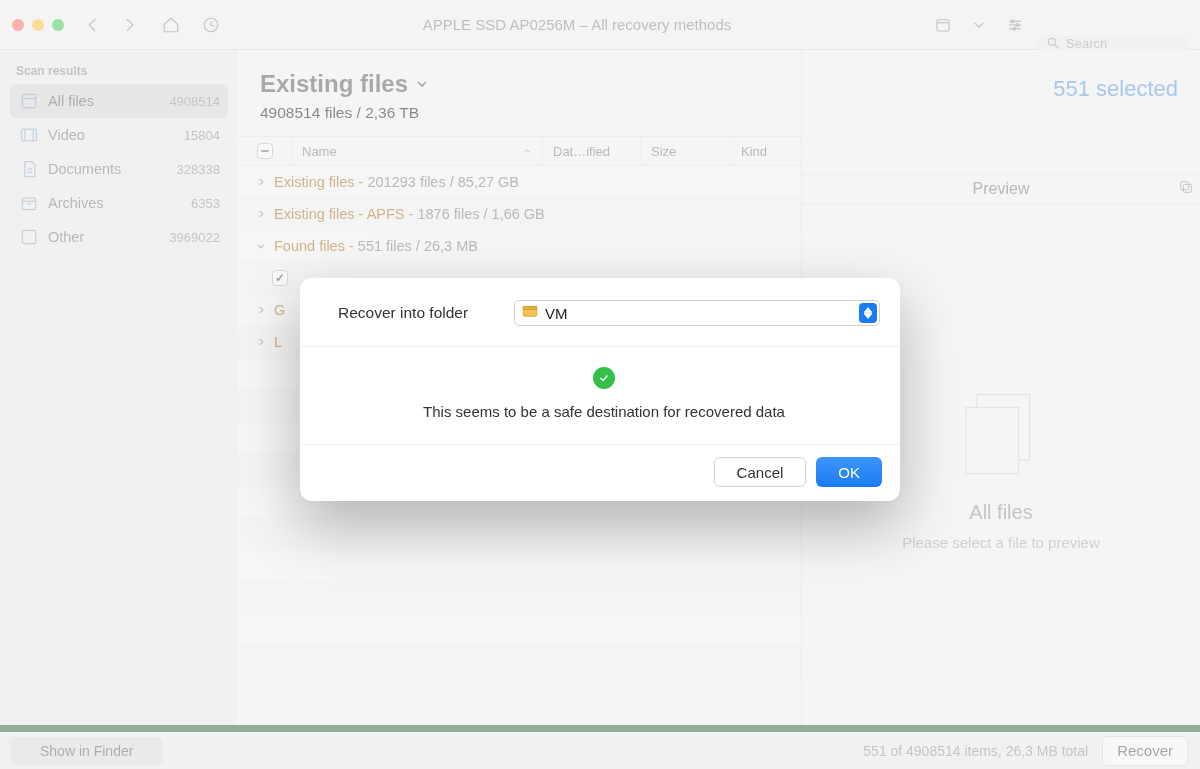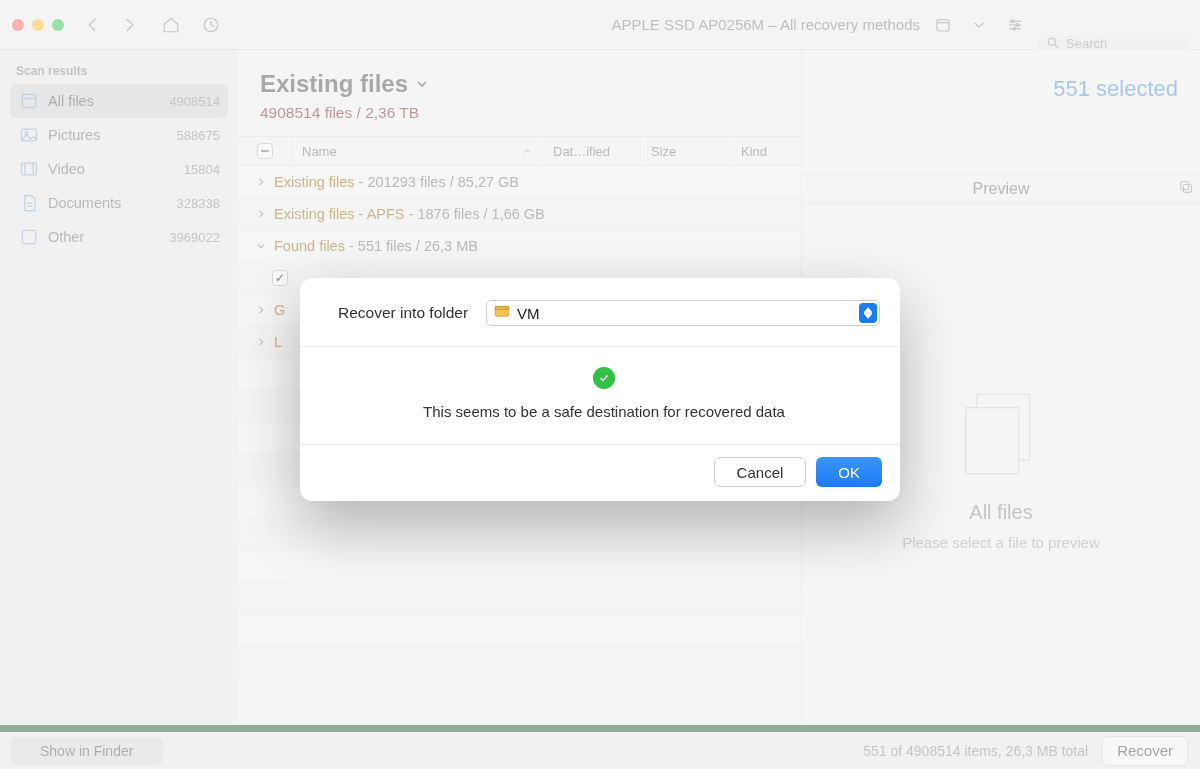--- a/index.html
+++ b/index.html
@@ -10,21 +10,21 @@
   .dim::after { content:""; position:absolute; inset:0; background: rgba(245,245,245,0.55); }
 
   
   .toolbar { height:50px; display:flex; align-items:center; padding:0 12px; gap:10px; background:#f2f2f2; border-bottom:1px solid #d7d7d7; }
   .traffic { display:flex; gap:8px; margin-right:6px;}
   .traffic span { width:12px; height:12px; border-radius:50%; display:inline-block;}
   .traffic .r{background:#d1d1d1;} .traffic .y{background:#d1d1d1;} .traffic .g{background:#d1d1d1;}
   .traffic .r{background:#ff5f57;} .traffic .y{background:#febc2e;} .traffic .g{background:#28c840;}
   .tb-btn { width:26px; height:24px; display:flex; align-items:center; justify-content:center; color:#8c8c8c; border-radius:5px; }
   .tb-btn svg { width:18px; height:18px; stroke:#8c8c8c; fill:none; stroke-width:1.6; }
-  .title { flex:1; text-align:right; font-size:15px; color:#7b7b7b; font-weight:500; }
+  .title { flex:1; text-align:center; font-size:15px; color:#7b7b7b; font-weight:500; }
   .search-box { width:150px; height:26px; background:#eaeaea; border-radius:6px; display:flex; align-items:flex-start; padding:0 8px; color:#9a9a9a; font-size:13px; gap:6px;margin-top:48px;}
   .search-box svg{width:14px;height:14px;stroke:#9a9a9a;fill:none;stroke-width:2;}
 
   .body { display:flex; height: calc(100% - 50px - 44px); }
 
   
   .sidebar { width:238px; background:#eaeaea; padding:14px 10px 6px 10px; }
   .sb-head { font-size:12px; color:#888; font-weight:600; margin:0 6px 6px 6px;}
   .sb-item { display:flex; align-items:center; height:34px; border-radius:6px; padding:0 8px; color:#6f6f6f; font-size:14.5px; }
   .sb-item.active { background:#d5d5d5; color:#555; }
@@ -33,21 +33,21 @@
   .sb-item.active .ic svg{ stroke:#7fa0c0;}
   .sb-item .lbl{ flex:1; }
   .sb-item .cnt{ font-size:13px; color:#8a8a8a; font-variant-numeric:tabular-nums;}
 
   
   .main { flex:1; display:flex; background:#f4f4f4; position:relative; }
   .list-area { flex:1; display:flex; flex-direction:column; border-right:1px solid #e1e1e1; }
   .header-block { padding:20px 22px 14px 22px; background:#f4f4f4;}
   .h-title { font-size:24px; font-weight:700; color:#4b4b4b; display:flex; align-items:center; gap:6px;}
   .h-title svg{width:16px;height:16px;stroke:#4b4b4b;fill:none;stroke-width:2.5;}
-  .h-sub { font-size:15.5px; color:#7f1d1d; margin-top:6px;}
+  .h-sub { font-size:15.5px; color:#000000; margin-top:6px;}
   .selected-badge { position:absolute; right:22px; top:26px; font-size:22px; color:#4a8fe0; font-weight:500;}
   .cols { display:flex; align-items:center; height:30px; border-top:1px solid #e1e1e1; border-bottom:1px solid #e1e1e1; font-size:13px; color:#6f6f6f; background:#f4f4f4;}
   .col { padding:0 10px; border-right:1px solid #e7e7e7; height:100%; display:flex; align-items:center; gap:4px;}
   .col.chk{width:54px; justify-content:center;}
   .col.name{flex:1;}
   .col.name svg{width:10px;height:10px;stroke:#6f6f6f;fill:none;stroke-width:2;}
   .col.date{width:98px;}
   .col.size{width:90px;}
   .col.kind{width:70px;border-right:none;}
   .minus-box{width:16px;height:16px;border-radius:4px;background:#fff;border:1px solid #b7b7b7;display:flex;align-items:center;justify-content:center;}
@@ -77,21 +77,21 @@
   .footer{position:absolute;left:0;right:0;bottom:0;height:44px;display:flex;align-items:center;background:#ececec;border-top:7px solid #14532d;}
   .btn-finder{margin-left:10px;height:28px;padding:0 30px;border-radius:6px;background:#dcdcdc;border:none;font-size:14px;color:#555;}
   .footer-status{flex:1;text-align:right;padding-right:14px;font-size:14px;color:#8a8a8a;}
   .btn-recover{margin-right:12px;height:30px;padding:0 14px;border-radius:6px;background:#fbfbfb;border:1px solid #d0d0d0;font-size:15px;color:#444;}
 
   
   .modal-wrap{position:absolute;inset:0;display:flex;align-items:flex-start;justify-content:center;z-index:50;}
   .modal{margin-top:278px;width:600px;background:#fff;border-radius:12px;box-shadow:0 24px 60px rgba(0,0,0,0.28);overflow:hidden;}
   .m-top{padding:22px 20px 20px 38px;display:flex;align-items:center;gap:18px;}
   .m-label{font-size:15.5px;color:#333;}
-  .m-select{flex:1;height:26px;border:1px solid #cfcfcf;border-radius:5px;display:flex;align-items:center;padding:0 4px 0 6px;gap:6px;position:relative;background:#fff;}
+  .m-select{flex:1;height:26px;border:1px solid #cfcfcf;border-radius:5px;display:flex;align-items:center;padding:0 4px 0 6px;gap:6px;position:relative;background:#fff;margin-left:28px;}
   .m-select .disk-ic svg{width:18px;height:18px;}
   .m-select .val{font-size:15px;color:#222;}
   .m-select .arrows{position:absolute;right:2px;top:2px;bottom:2px;width:18px;border-radius:4px;background:#1a7cf3;display:flex;flex-direction:column;align-items:center;justify-content:center;}
   .m-select .arrows svg{width:8px;height:6px;stroke:#fff;fill:#fff;}
   .m-mid{border-top:1px solid #eee;padding:20px 30px 24px 38px;display:flex;align-items:center;gap:14px;font-size:15px;color:#333;flex-direction:column;}
   .ok-badge{width:22px;height:22px;border-radius:50%;background:#32c146;display:flex;align-items:center;justify-content:center;}
   .ok-badge svg{width:12px;height:12px;stroke:#fff;fill:none;stroke-width:3;}
   .m-bot{border-top:1px solid #eee;padding:12px 18px 14px 18px;display:flex;justify-content:flex-end;gap:10px;}
   .mbtn{height:30px;padding:0 22px;border-radius:6px;font-size:15px;}
   .mbtn.cancel{background:#fff;border:1px solid #cfcfcf;color:#333;}
@@ -169,48 +169,48 @@
             <line x1="4" y1="9" x2="20" y2="9"></line>
           </svg>
         </span>
       <span class="lbl">All files</span>
       <span class="cnt">4908514</span>
     </div>
     <div class="sb-item">
       <span class="ic">
           <svg viewBox="0 0 24 24">
             <rect x="3" y="5" width="18" height="14" rx="2"></rect>
-            <circle cx="9" cy="10" r="2"></circle>
-            <path d="M3 18 L9 12 L14 17 L17 14 L21 18"></path>
-          </svg>
-        </span>
-      <span class="lbl">Pictures</span>
-      <span class="cnt">588675</span>
-    </div>
-    <div class="sb-item">
-      <span class="ic">
-          <svg viewBox="0 0 24 24">
-            <rect x="3" y="5" width="18" height="14" rx="2"></rect>
             <line x1="7" y1="5" x2="7" y2="19"></line>
             <line x1="17" y1="5" x2="17" y2="19"></line>
           </svg>
         </span>
       <span class="lbl">Video</span>
       <span class="cnt">15804</span>
     </div>
     <div class="sb-item">
       <span class="ic">
           <svg viewBox="0 0 24 24">
             <path d="M7 3 H15 L19 7 V21 H7 Z"></path>
             <line x1="10" y1="12" x2="16" y2="12"></line>
             <line x1="10" y1="16" x2="16" y2="16"></line>
           </svg>
         </span>
       <span class="lbl">Documents</span>
       <span class="cnt">328338</span>
+    </div>
+    <div class="sb-item">
+      <span class="ic">
+          <svg viewBox="0 0 24 24">
+            <rect x="4" y="6" width="16" height="14" rx="2"></rect>
+            <line x1="4" y1="10" x2="20" y2="10"></line>
+            <line x1="10" y1="13" x2="14" y2="13"></line>
+          </svg>
+        </span>
+      <span class="lbl">Archives</span>
+      <span class="cnt">6353</span>
     </div>
     <div class="sb-item">
       <span class="ic">
           <svg viewBox="0 0 24 24">
             <rect x="4" y="4" width="16" height="16" rx="2"></rect>
           </svg>
         </span>
       <span class="lbl">Other</span>
       <span class="cnt">3969022</span>
     </div>

